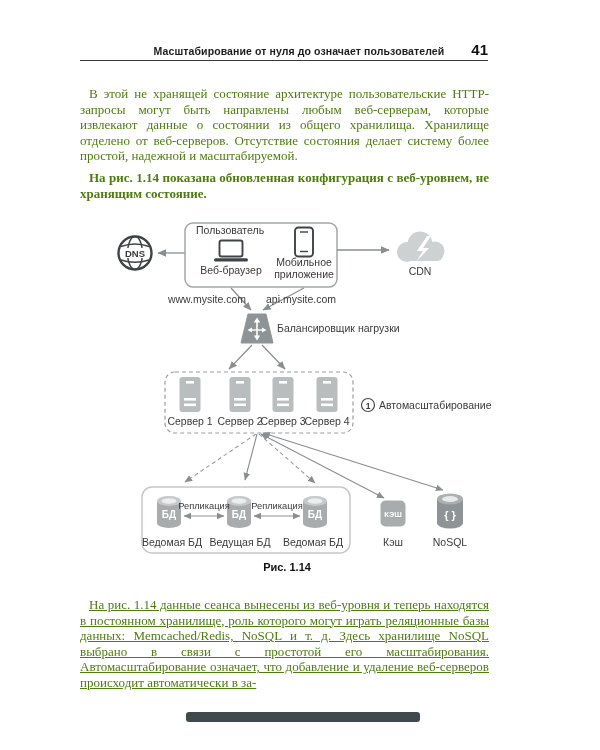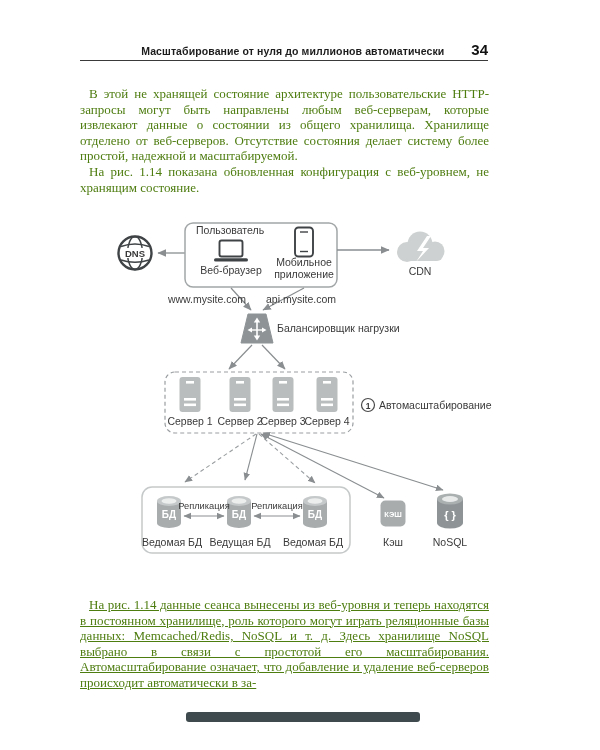--- a/index.html
+++ b/index.html
@@ -9,43 +9,43 @@
   .hdr{position:absolute;left:80px;top:41px;width:408px;display:flex;align-items:baseline;
        font-family:"Liberation Sans", sans-serif;}
   .hdr-title{margin-left:auto;font-size:10.5px;font-weight:700;color:#1c1c1c;letter-spacing:.1px;}
   .hdr-num{margin-left:27px;font-size:15px;font-weight:700;color:#111;}
   .hdr-rule{position:absolute;left:80px;top:60px;width:408px;border-top:1.4px solid #3a3a3a;}
   
   .copy{position:absolute;left:80px;width:409px;font-size:13px;line-height:15.6px;
         text-align:justify;text-align-last:left;color:#4d7c0f;}
   .copy p{margin:0;}
   .copy p.indent{text-indent:9px;}
-  .copy p + p{}
+  .copy p + p{margin-top:6px;font-weight:bold;}
   #para-top{top:86px;}
   #para-bottom{top:597px;text-decoration:underline;}
   
   .fig-svg{position:absolute;left:0;top:0;width:600px;height:750px;}
   .fig-caption{position:absolute;left:187px;top:561px;width:200px;text-align:center;
        font-family:"Liberation Sans", sans-serif;font-size:11px;font-weight:700;color:#111;}
   .watermark{position:absolute;left:186px;top:712px;width:234px;height:10px;border-radius:3px;
        background:#2e3b3e;opacity:.92;}
   
   text{font-family:"Liberation Sans", sans-serif;fill:#3a3a3a;}
   .lbl{font-size:10.5px;}
   .lbl-sm{font-size:9.3px;}
   .icon-txt{font-weight:700;fill:#ffffff;}
 </style>
 </head>
 <body>
 
 <div class="page">
 
   <div class="hdr">
-    <span class="hdr-title">Масштабирование от нуля до миллионов автоматически</span>
-    <span class="hdr-num">34</span>
+    <span class="hdr-title">Масштабирование от нуля до означает пользователей</span>
+    <span class="hdr-num">41</span>
   </div>
   <div class="hdr-rule"></div>
 
   <div class="copy" id="para-top">
     <p class="indent">В этой не хранящей состояние архитектуре пользовательские HTTP-запросы могут быть направлены любым веб-серверам, которые извлекают данные о состоянии из общего хранилища. Хранилище отделено от веб-серверов. Отсутствие состояния делает систему более простой, надежной и масштабируемой.</p>
     <p class="indent">На рис. 1.14 показана обновленная конфигурация с веб-уровнем, не хранящим состояние.</p>
   </div>
 
   <svg class="fig-svg" viewBox="0 0 600 750">
     <defs>
@@ -200,20 +200,21 @@
     <g>
       <rect x="437" y="499" width="26" height="24" fill="#8e9496"></rect>
       <ellipse cx="450" cy="523" rx="13" ry="5.5" fill="#8e9496"></ellipse>
       <ellipse cx="450" cy="499" rx="13" ry="5.5" fill="#aaafb0"></ellipse>
       <ellipse cx="450" cy="499" rx="8" ry="3" fill="#e8eaea"></ellipse>
       <text x="450" y="519" text-anchor="middle" font-size="11" class="icon-txt">{ }</text>
     </g>
     <text x="450" y="546" text-anchor="middle" class="lbl">NoSQL</text>
   </svg>
 
+  <div class="fig-caption">Рис. 1.14</div>
 
   <div class="copy" id="para-bottom">
     <p class="indent">На рис. 1.14 данные сеанса вынесены из веб-уровня и теперь находятся в постоянном хранилище, роль которого могут играть реляционные базы данных: Memcached/Redis, NoSQL и т. д. Здесь хранилище NoSQL выбрано в связи с простотой его масштабирования. Автомасштабирование означает, что добавление и удаление веб-серверов происходит автоматически в за-</p>
   </div>
 
   <div class="watermark"></div>
 
 </div>
 
 </body></html>

